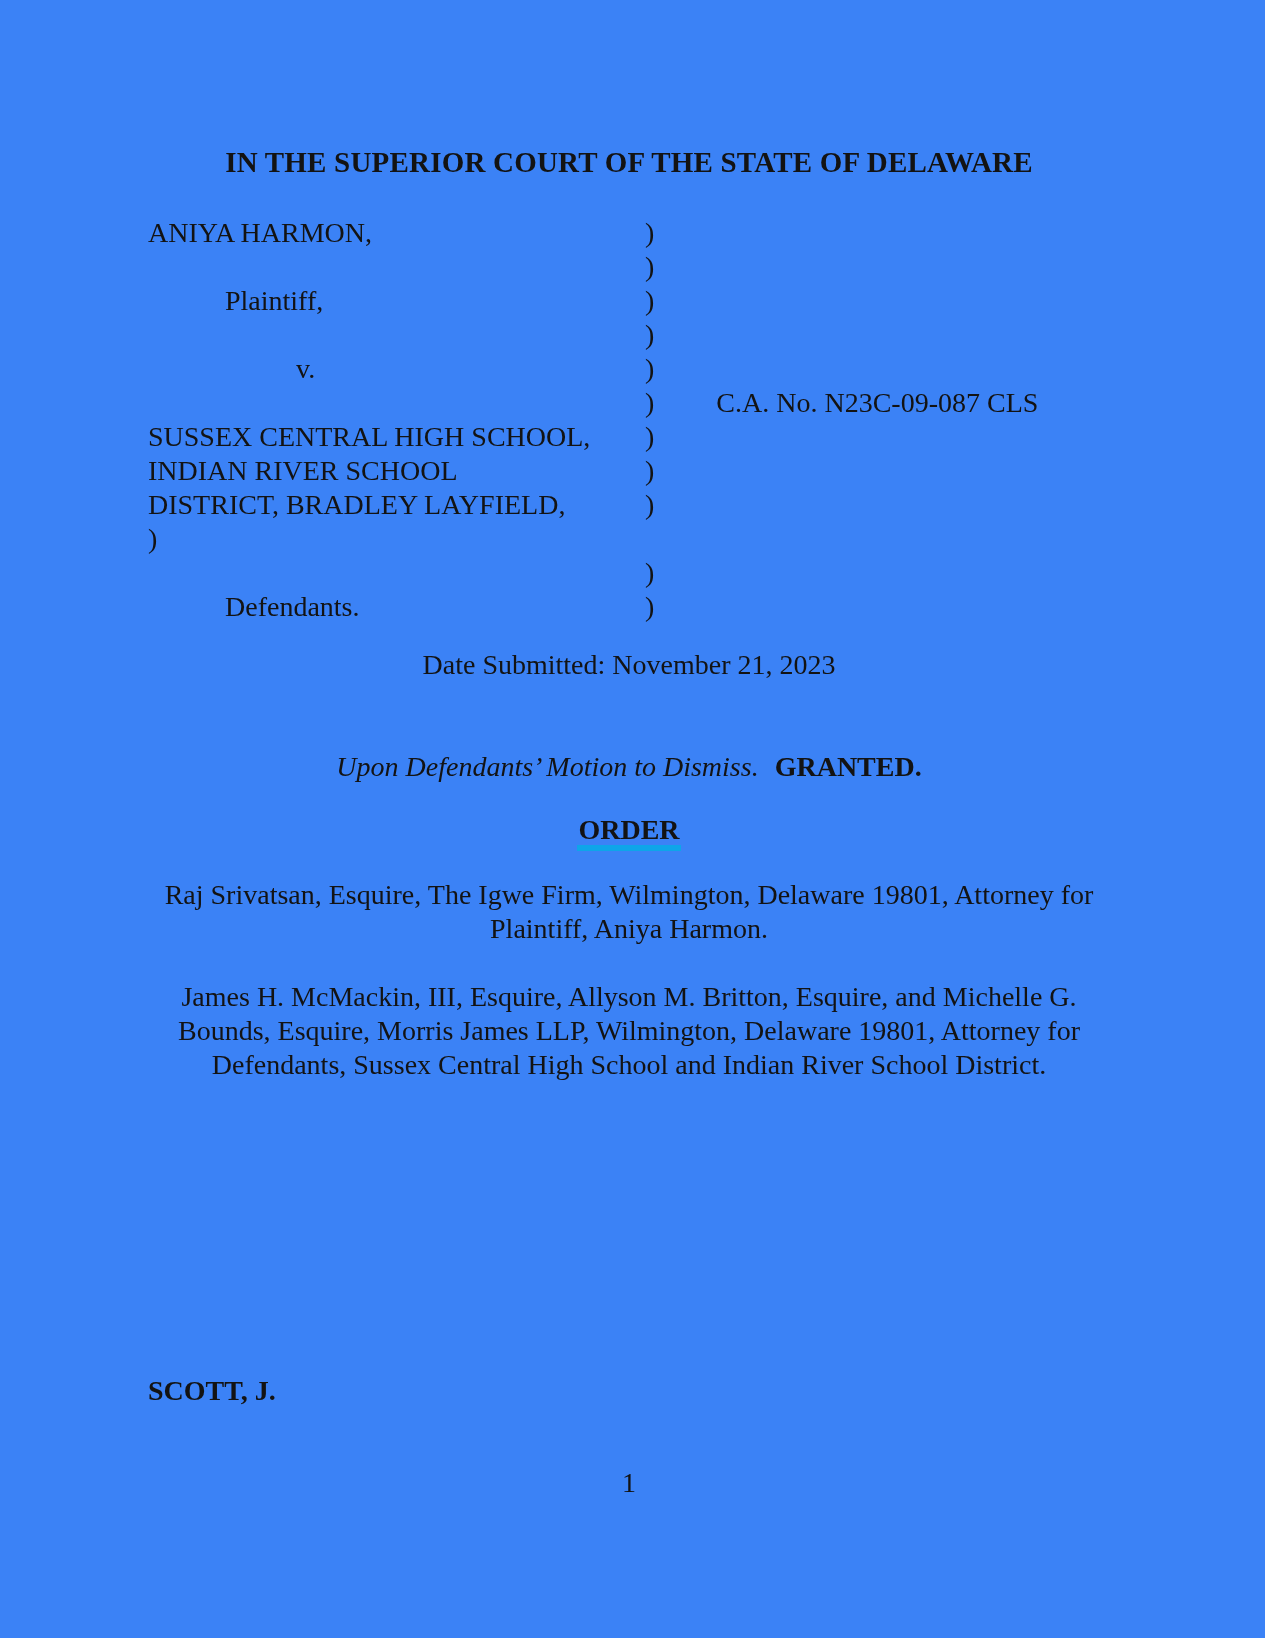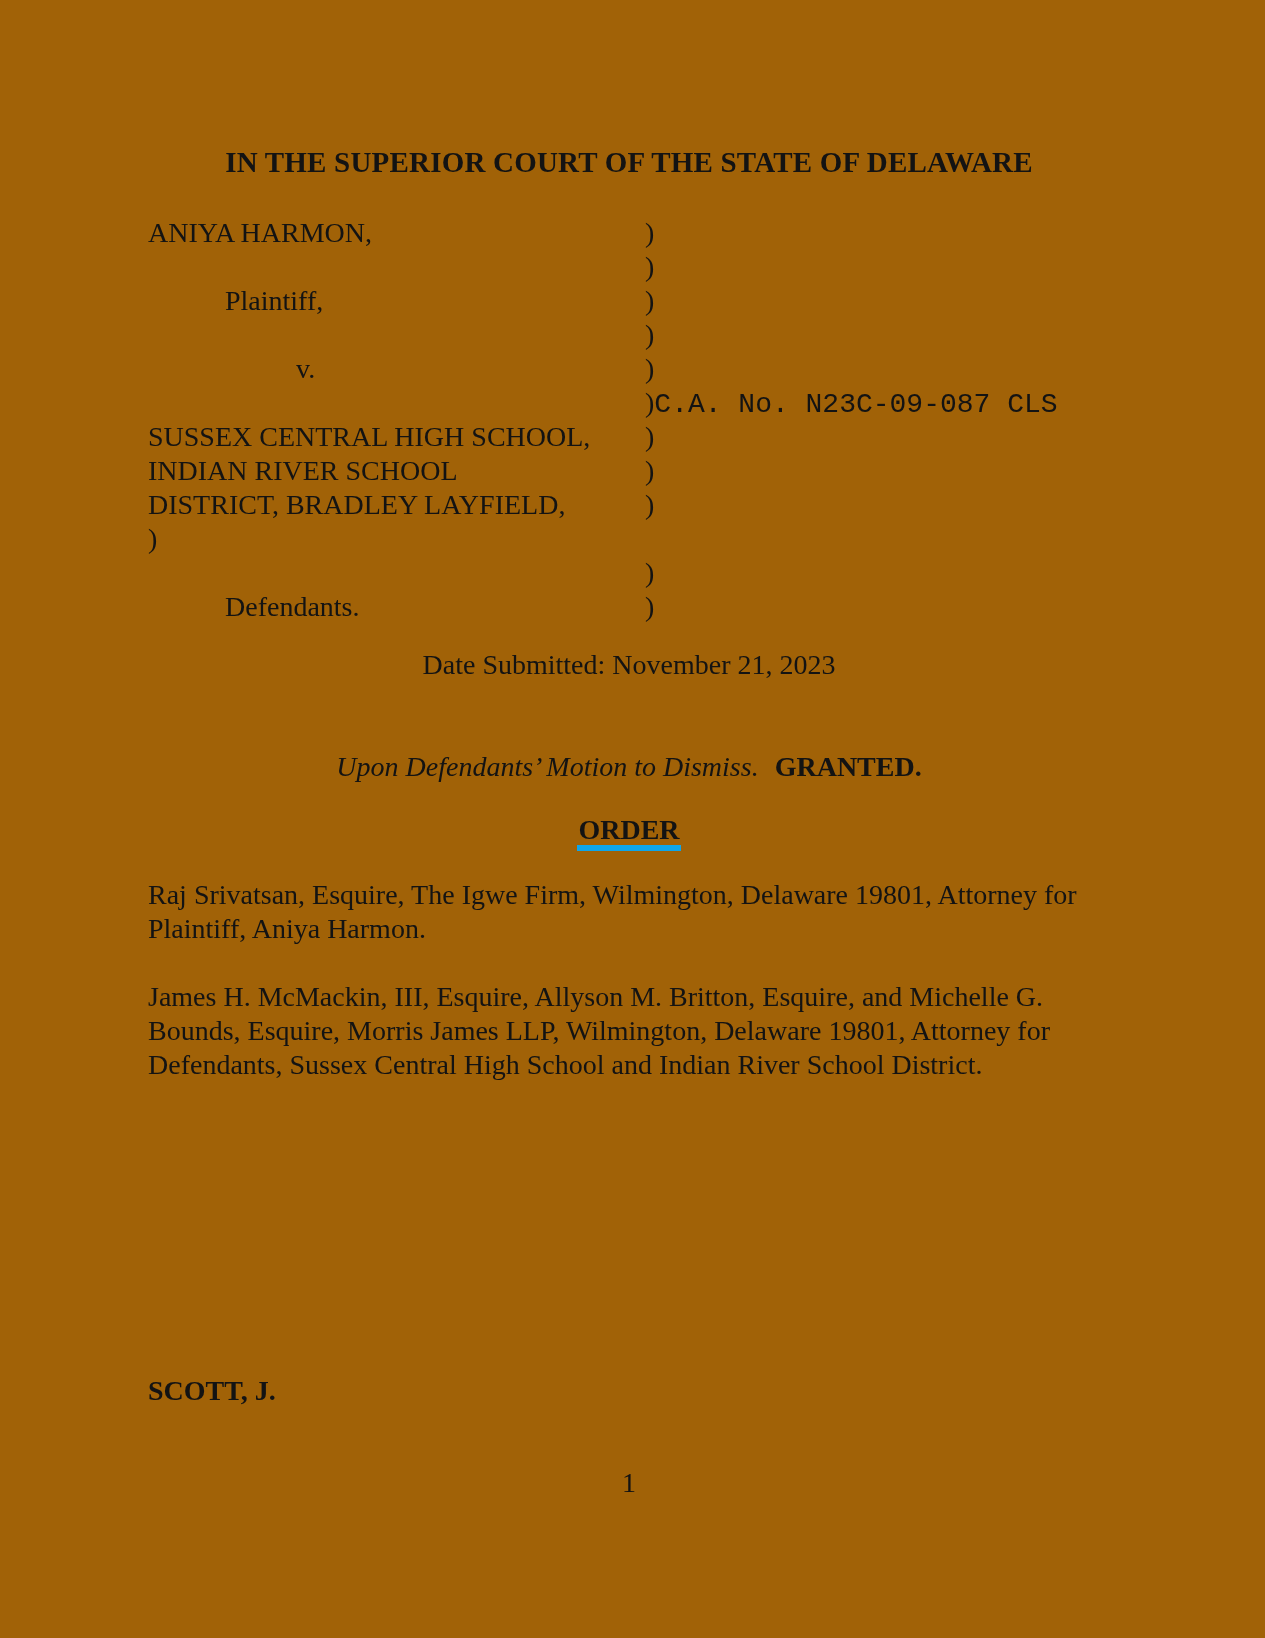--- a/index.html
+++ b/index.html
@@ -5,21 +5,21 @@
   html, body {
     margin: 0;
     padding: 0;
     background: #ffffff;
   }
   .page {
     position: relative;
     width: 1265px;
     height: 1638px;
     box-sizing: border-box;
-    background: #a16207;
+    background: #3b82f6;
     padding: 145px 155px 0 148px;
     font-family: "Liberation Serif", "DejaVu Serif", serif;
     font-size: 28px;
     line-height: 34px;
     color: #131313;
     overflow: hidden;
   }
 
   .doc-title {
     margin: 0 0 37px 0;
@@ -38,22 +38,22 @@
     align-items: baseline;
   }
   .cap-left {
     flex: 0 0 497px;
     white-space: nowrap;
   }
   .cap-left.ind-1 { padding-left: 77px; box-sizing: border-box; }
   .cap-left.ind-2 { padding-left: 148px; box-sizing: border-box; }
   .cap-paren { flex: 0 0 auto; }
   .cap-right {
+    margin-left: 62px;
     white-space: nowrap;
-    font-family: Liberation Mono, monospace;
   }
 
   .dates-block {
     margin-top: 24px;
     text-align: center;
   }
   .dates-block div { height: 34px; }
 
   .disposition-line {
     margin-top: 68px;
@@ -70,21 +70,21 @@
     height: 34px;
   }
   .order-heading-text {
     display: inline-block;
     font-weight: bold;
     border-bottom: 6px solid #0ea5e9;
     padding: 0 1px 1px 1px;
     line-height: 28px;
   }
 
-  .counsel-para { margin: 0; }
+  .counsel-para { margin: 16px; text-align: center; }
   .counsel-para div { height: 34px; white-space: nowrap; }
   .counsel-1 { margin-top: 31px; }
   .counsel-2 { margin-top: 34px; }
 
   .judge-line {
     margin-top: 292px;
     font-weight: bold;
     height: 34px;
   }
 

